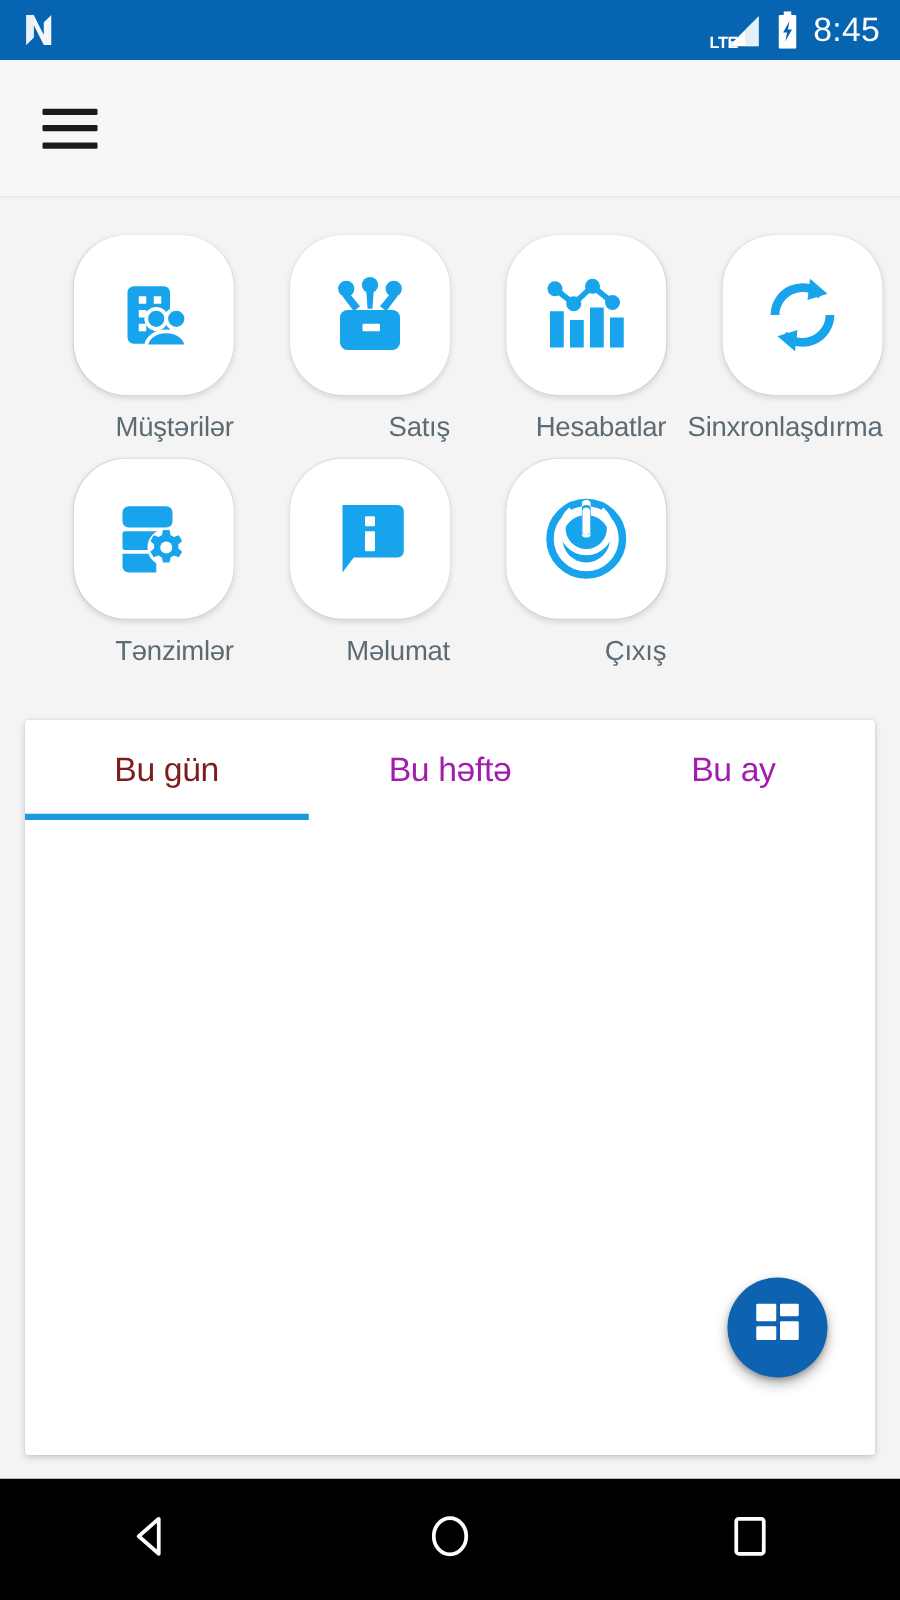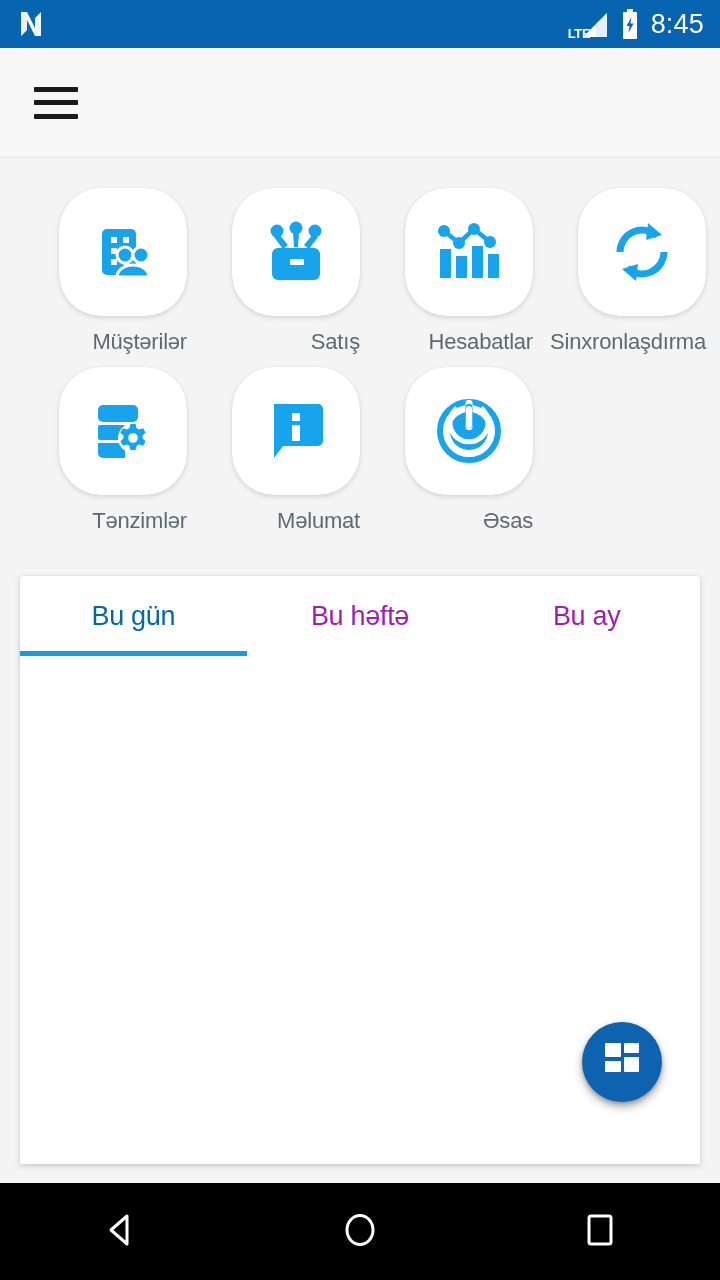--- a/index.html
+++ b/index.html
@@ -68,21 +68,21 @@
     background:#fff; border-radius:3px;
     box-shadow:0 2px 6px rgba(0,0,0,0.16), 0 0 2px rgba(0,0,0,0.10);
     overflow:hidden;
   }
   .tabs { display:flex; height:80px; }
   .tab {
     flex:1; display:flex; align-items:center; justify-content:center;
     font-size:27px; color:#a21caf; position:relative; cursor:pointer;
     letter-spacing:-0.3px;
   }
-  .tab.active { color:#0369a1; }
+  .tab.active { color:#7f1d1d; }
   .tab.active::after {
     content:""; position:absolute; left:0; right:0; bottom:0;
     height:5px; background:#1a9ae0;
   }
   .tab-panel { height:508px; background:#fff; }
 
   
   .fab {
     position:absolute; right:38px; bottom:62px;
     width:80px; height:80px; border-radius:50%;
@@ -272,21 +272,21 @@
               <circle cx="37" cy="37" r="29" fill="none" stroke="#17A4EC" stroke-width="6"></circle>
               <circle cx="37" cy="37" r="19" fill="#17A4EC"></circle>
               <path d="M37 10 A27 27 0 0 0 37 10" fill="none"></path>
               <rect x="33.5" y="6" width="7" height="30" rx="3" fill="#ffffff"></rect>
               <rect x="33.5" y="10" width="7" height="24" rx="3" fill="#17A4EC"></rect>
               <path d="M25 14 A19 19 0 1 0 49 14" fill="none" stroke="#ffffff" stroke-width="5"></path>
               <rect x="34" y="12" width="6" height="22" rx="3" fill="#ffffff"></rect>
             </svg>
           </span>
         </div>
-        <div class="tile-label">Əsas</div>
+        <div class="tile-label">Çıxış</div>
       </div>
 
       <div class="grid-cell"></div>
 
     </div>
   </div>
 
   <div class="content-card">
     <div class="tabs">
       <div class="tab active">Bu gün</div>

